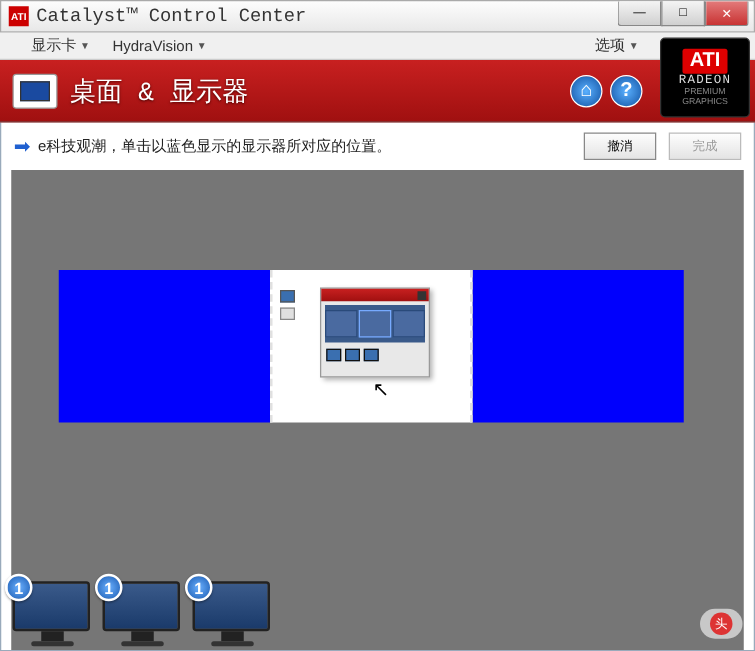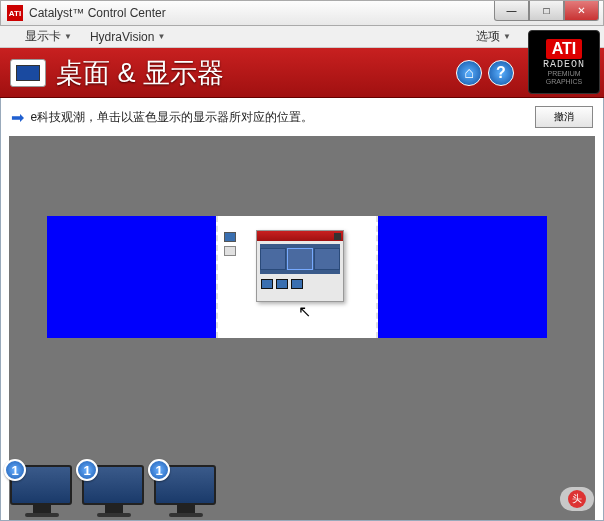--- a/index.html
+++ b/index.html
@@ -1,35 +1,35 @@
 <!DOCTYPE html>
 <html><head>
   <meta charset="utf-8">
   <style>
     * { margin: 0; padding: 0; box-sizing: border-box; font-family: "Microsoft YaHei", Arial, sans-serif; }
     body { width: 604px; height: 521px; background: #fff; position: relative; overflow: hidden; }
     
     .titlebar { height: 26px; background: linear-gradient(#fdfdfd,#e8e8e8); border: 1px solid #aaa; display: flex; align-items: center; padding-left: 6px; position: relative; }
     .titlebar .app-icon { width: 16px; height: 16px; background: #c00; display: flex; align-items: center; justify-content: center; color: #fff; font-size: 8px; font-weight: bold; margin-right: 6px; }
-    .titlebar .title-text { font-size: 12px; color: #333; }
+    .titlebar .title-text { font-size: 15px; color: #333; font-family: Liberation Mono, monospace; }
     .win-btns { position: absolute; right: 4px; top: 0; display: flex; }
     .win-btn { width: 35px; height: 20px; border: 1px solid #888; border-top: none; display: flex; align-items: center; justify-content: center; font-size: 10px; cursor: pointer; }
     .win-min{ background: linear-gradient(#f4f4f4,#d0d0d0); border-radius: 0 0 0 3px;}
     .win-max{ background: linear-gradient(#f4f4f4,#d0d0d0);}
     .win-close{ background: linear-gradient(#e37a7a,#c83333); color:#fff; border-radius:0 0 3px 0;}
     
     .menubar { height: 22px; background: #f0f0f0; border-bottom: 1px solid #ccc; display: flex; align-items: center; padding: 0 6px; font-size: 12px; color: #333; justify-content: space-between; }
     .menubar .left { display: flex; gap: 4px; align-items: center; margin-left: 12px;}
     .menubar .drop { padding: 2px 6px; border:1px solid transparent; display:flex; align-items:center; gap:3px;}
     .caret{ font-size:8px; color:#555;}
     
     .redbar { height: 50px; background: linear-gradient(#c82020,#a01010); display: flex; align-items: center; padding: 0 10px; position: relative; border-bottom:1px solid #600;}
     .redbar .section-icon { width: 36px; height: 28px; background:#fff; border:1px solid #999; border-radius:3px; margin-right:10px; display:flex; align-items:center; justify-content:center;}
     .redbar .section-icon .screen{ width:24px;height:16px;background:#1a4aa0;border:1px solid #333;}
-    .redbar .page-title { color: #fff; font-size: 27px; font-weight: 300; text-shadow: 0 1px 2px #400;}
+    .redbar .page-title { color: #fff; font-size: 21px; font-weight: 300; text-shadow: 0 1px 2px #400; font-family: Liberation Mono, monospace;}
     .redbar .round-btn { width: 26px; height: 26px; border-radius: 50%; background: radial-gradient(#5ab0ff,#1050a0); border:1px solid #fff; display:flex; align-items:center; justify-content:center; color:#fff; font-weight:bold; cursor:pointer; margin-left:6px;}
     .redbar .actions{ position:absolute; right:90px; top:12px; display:flex;}
     .ati-logo{ position:absolute; right:4px; top:-18px; width:72px; height:64px; background:#000; border:1px solid #333; border-radius:4px; display:flex; flex-direction:column; align-items:center; justify-content:center; z-index:10;}
     .ati-logo .ati{ background:#d00; color:#fff; font-weight:bold; font-size:16px; padding:1px 6px; border-radius:2px;}
     .ati-logo .r{ color:#ddd; font-size:10px; letter-spacing:1px;font-family:Liberation Mono, monospace;}
     .ati-logo .pg{ color:#888; font-size:7px; text-align:center; line-height:1.1;}
     
     .content { border:1px solid #9ab; border-top:none; height: calc(521px - 26px - 22px - 50px); background:#fff; display:flex; flex-direction:column;}
     .instruction-row{ display:flex; align-items:center; padding:8px 10px; gap:6px;}
     .arrow-icon{ color:#2060d0; font-size:16px;}
@@ -107,20 +107,21 @@
     <div class="r">RADEON</div>
     <div class="pg"><span>PREMIUM</span><br><span>GRAPHICS</span></div>
   </div>
 </div>
 
 <div class="content">
   <div class="instruction-row">
     <span class="arrow-icon">➡</span>
     <span class="instruction-text">e科技观潮，单击以蓝色显示的显示器所对应的位置。</span>
     <button class="btn">撤消</button>
+    <button class="btn disabled">完成</button>
   </div>
 
   <div class="workarea">
     <div class="panorama">
       <div class="side-blue"></div>
       <div class="center-desk">
         <div class="tiny-ic"></div>
         <div class="tiny-ic2"></div>
         <div class="mini-window">
           <div class="mini-tb">

